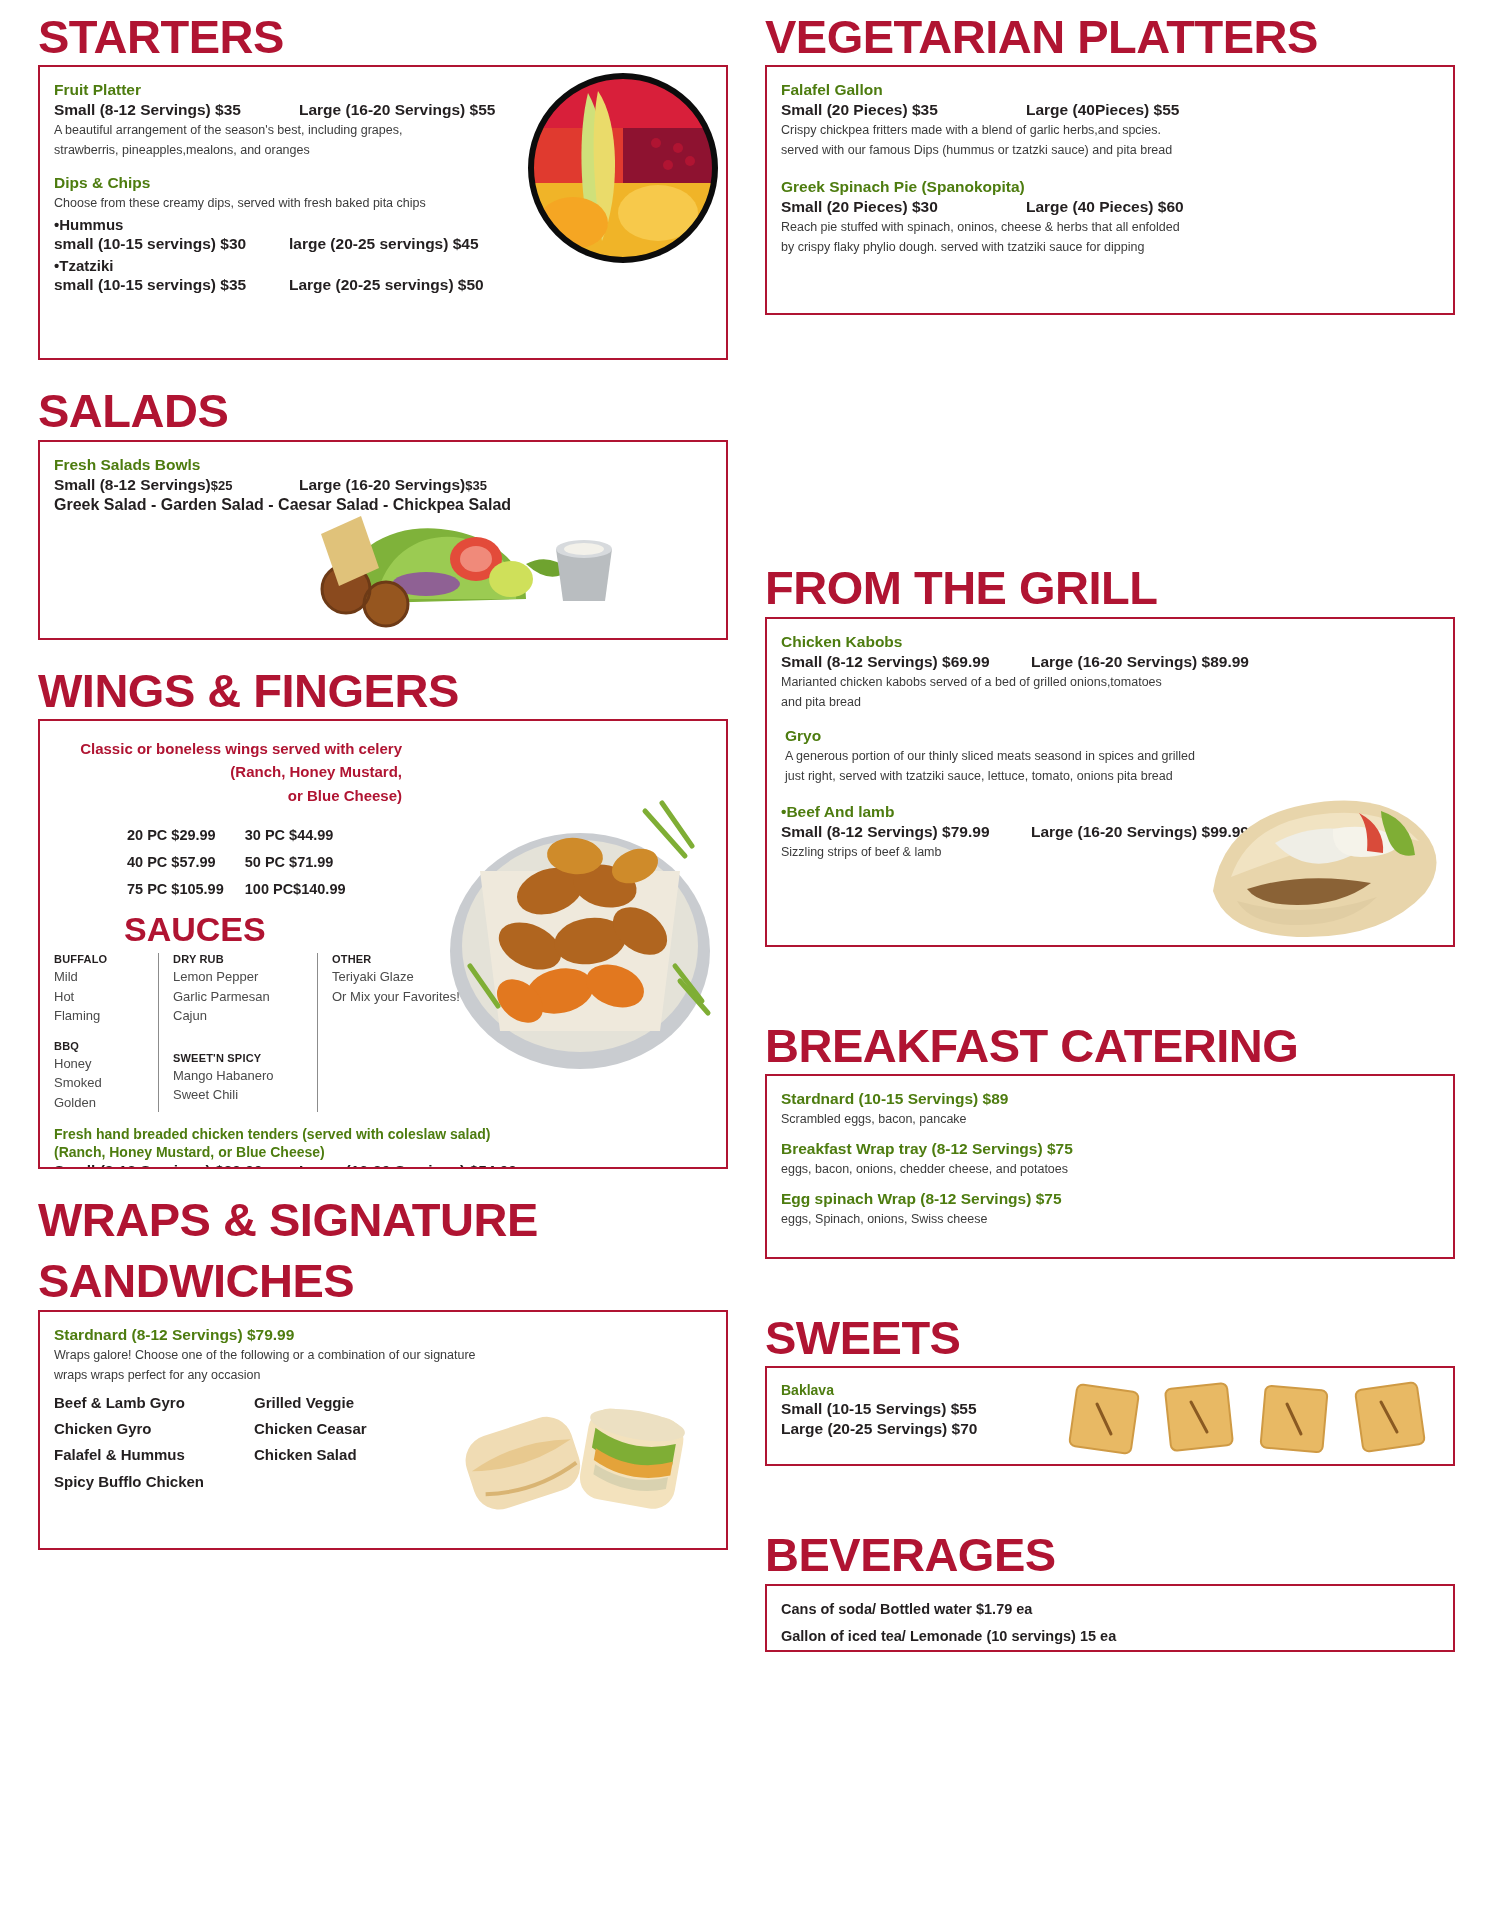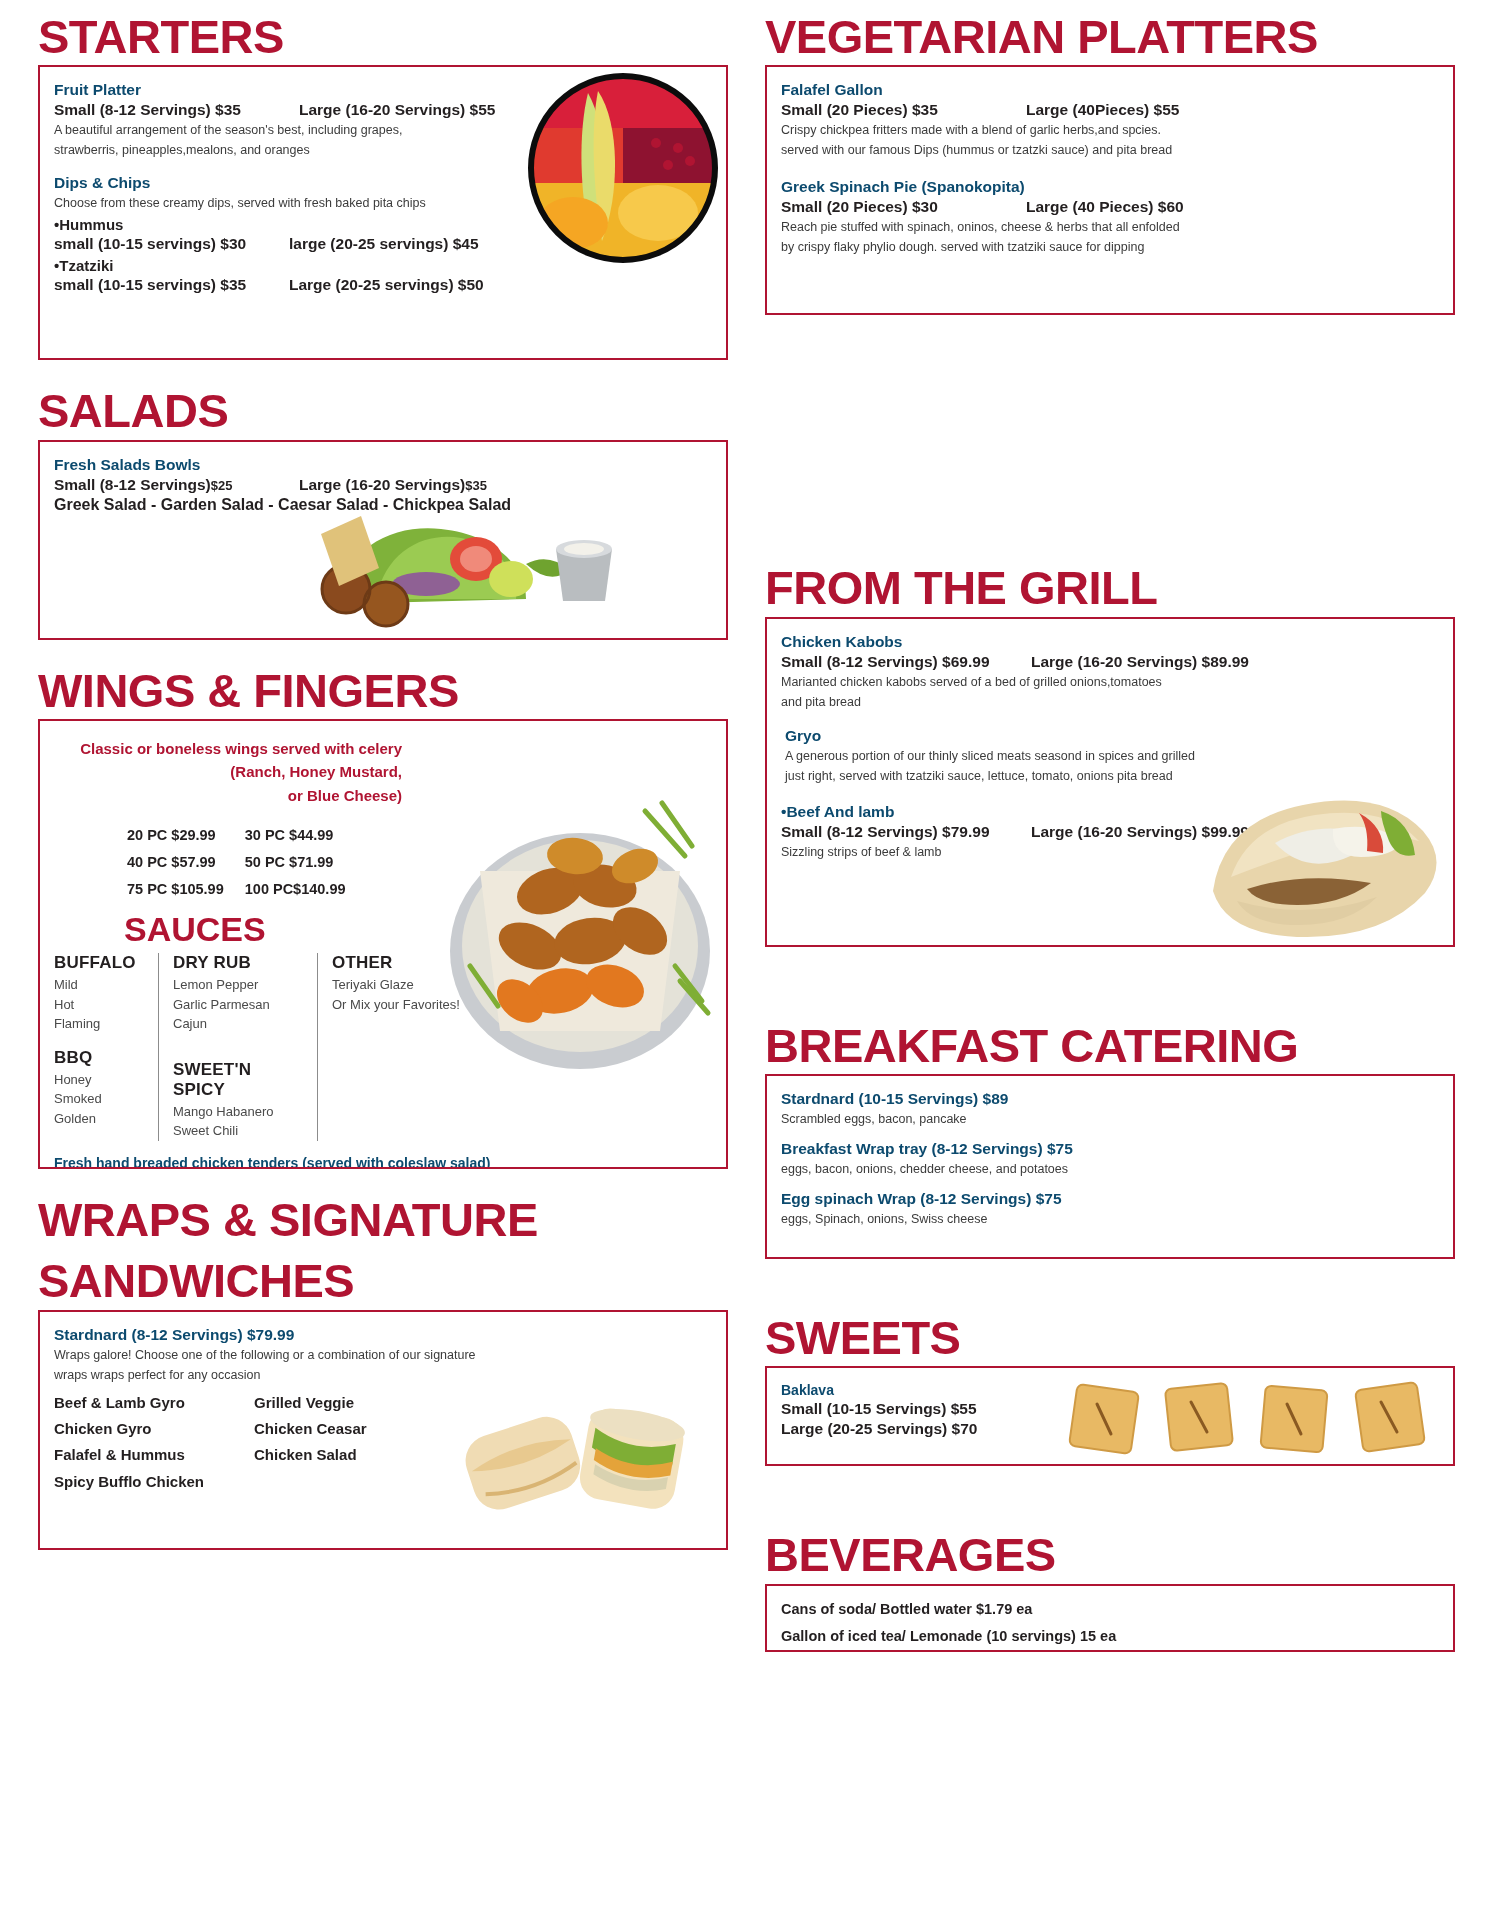--- a/index.html
+++ b/index.html
@@ -43,21 +43,21 @@
     position: relative;
     box-sizing: border-box;
     padding: 10px 14px 12px 14px;
     margin-bottom: 26px;
     overflow: hidden;
   }
   .item-title {
     font-weight: bold;
     font-size: 15.5px;
     margin: 4px 0 2px 0;
-    color: #0c4a6e;
+    color: #4d7c0f;
   }
   .price-line {
     font-weight: bold;
     font-size: 15.5px;
     margin: 2px 0;
     color: #231f20;
     white-space: pre;
   }
   .desc {
     font-size: 12.5px;
@@ -97,21 +97,21 @@
     font-weight: bold; font-size: 14.5px; line-height: 1.6;
   }
   .pc-table td { padding-right: 18px; font-weight: bold; font-size: 14.5px; }
   h2.sauces {
     color: #b01432; font-weight: bold; font-size: 34px; margin: 6px 0 4px 70px;
   }
   .sauce-cols { display: flex; margin-top: 4px; }
   .sauce-col { padding-right: 16px; }
   .sauce-col.bordered { border-right: 1px solid #8c8c8c; }
   .sauce-col + .sauce-col { padding-left: 14px; }
-  .sauce-head { font-weight: bold; font-size: 17px; letter-spacing: .2px; margin-bottom: 2px; }
+  .sauce-head { font-weight: bold; font-size: 11px; letter-spacing: .2px; margin-bottom: 2px; }
   .sauce-item { font-size: 13px; color: #4a4a4a; line-height: 1.5; }
   .tenders { margin-top: 14px; }
   .tenders .item-title { font-size: 14px; }
 
   
   #wraps-box { height: 240px; }
   .wrap-cols { display: flex; margin-top: 6px; }
   .wrap-col { width: 200px; }
   .wrap-line { font-weight: bold; font-size: 15px; line-height: 1.75; }
 

